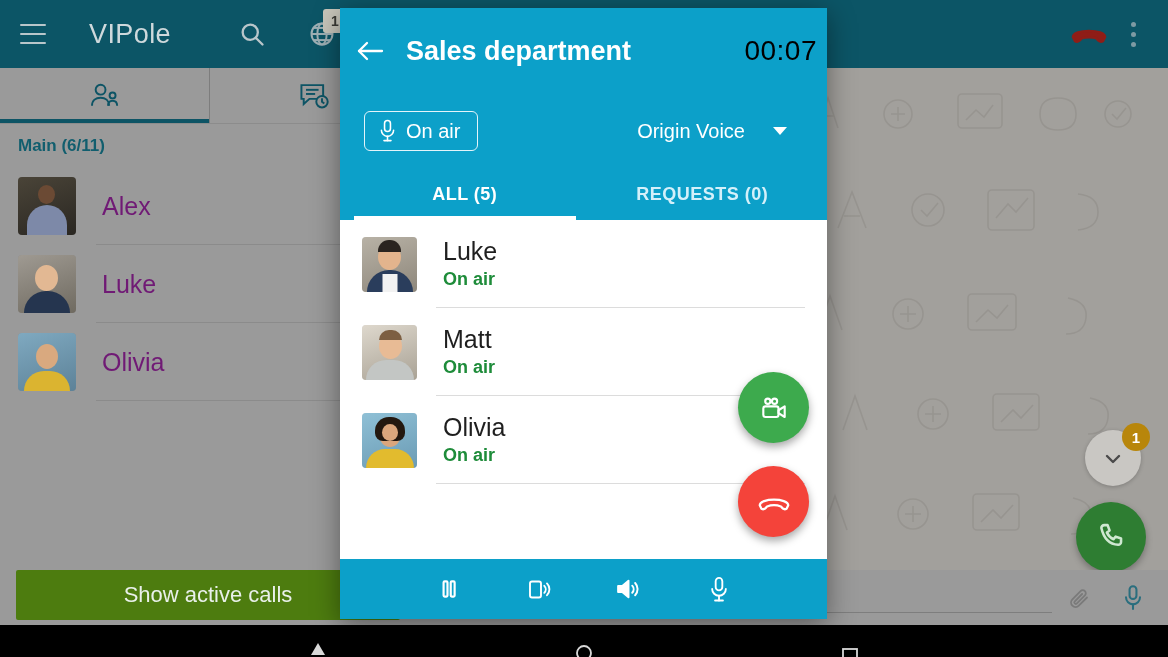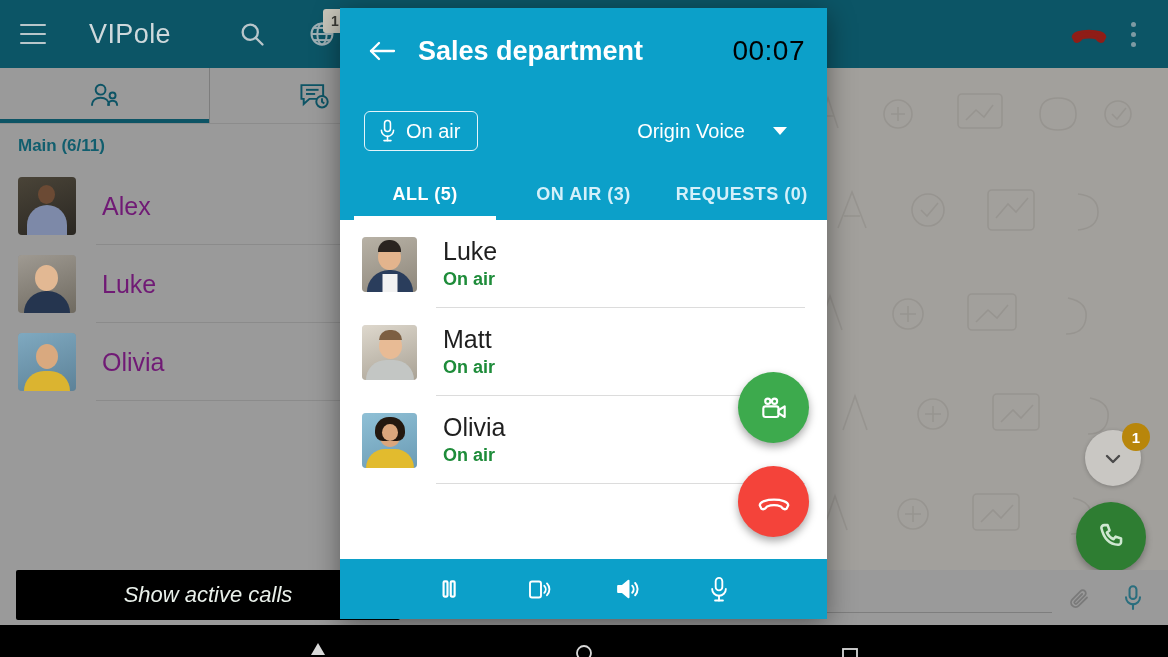--- a/index.html
+++ b/index.html
@@ -67,23 +67,23 @@
   }
   .avatar { width: 58px; height: 58px; border-radius: 4px; flex: none; overflow: hidden;
     position: relative; background: #8a8a8a; }
   .avatar .sky { position: absolute; inset: 0; }
   .avatar .head { position: absolute; border-radius: 50%; }
   .avatar .body { position: absolute; bottom: 0; left: 50%; transform: translateX(-50%);
     border-radius: 26px 26px 0 0; }
   .contact-name { margin-left: 26px; font-size: 25px; color: #701a75; }
   .show-calls-btn {
     position: absolute; left: 16px; right: 18px; top: 502px; height: 50px;
-    background: #000000; color: #e9f0ea; font-size: 22px;
+    background: #4d7c0f; color: #e9f0ea; font-size: 22px;
     display: flex; align-items: center; justify-content: center;
-    border-radius: 2px; cursor: pointer; font-style: italic;
+    border-radius: 2px; cursor: pointer;
   }
 
   
   .chat-panel {
     position: absolute; left: 418px; top: 68px; right: 0; bottom: 0;
     background: #a2a09c; overflow: hidden;
   }
   .doodles { position: absolute; inset: 0; opacity: .30; }
   .msg {
     position: absolute; padding: 9px 14px 20px 16px;
@@ -120,21 +120,21 @@
     color: #7d7d7d; font-size: 18px; display: flex; align-items: center;
   }
 
   
   .modal {
     position: absolute; left: 340px; top: 8px; width: 487px; height: 611px;
     background: #fff; box-shadow: 0 6px 26px rgba(0,0,0,.42); overflow: hidden;
     display: flex; flex-direction: column;
   }
   .m-header { background: #0ca0c9; flex: none; }
-  .m-titlerow { height: 86px; display: flex; align-items: center; padding: 0 22px; }
+  .m-titlerow { height: 86px; display: flex; align-items: center; padding: 0 10px; }
   .m-back { width: 40px; height: 40px; display: flex; align-items: center; justify-content: center;
     cursor: pointer; flex: none; }
   .m-title { margin-left: 16px; color: #fff; font-size: 27px; font-weight: bold; }
   .m-timer { margin-left: auto; color: #000000; font-size: 28px; letter-spacing: .5px; }
   .m-ctlrow { height: 74px; display: flex; align-items: center; padding: 0 24px; }
   .onair-btn {
     height: 40px; border: 1.6px solid #e3f4fa; border-radius: 6px;
     display: flex; align-items: center; gap: 9px; padding: 0 17px 0 13px;
     color: #fff; font-size: 20px; cursor: pointer;
   }
@@ -465,23 +465,20 @@
           <span>Origin Voice</span>
           <span class="caret"></span>
         </div>
       </div>
 
       <div class="m-tabs">
         <div class="m-tab active">
           <span>ALL (5)</span>
         </div>
         <div class="m-tab">
-          <span>ON AIR (3)</span>
-        </div>
-        <div class="m-tab">
           <span>REQUESTS (0)</span>
         </div>
       </div>
     </div>
 
     <div class="m-list">
       <div class="p-row">
         <div class="p-avatar">
           <div style="position:absolute;inset:0;background:linear-gradient(160deg,#b8b2a6,#8e877b)"></div>
           <div style="position:absolute;width:23px;height:26px;left:16px;top:7px;border-radius:50%;background:#e3b48d"></div>

